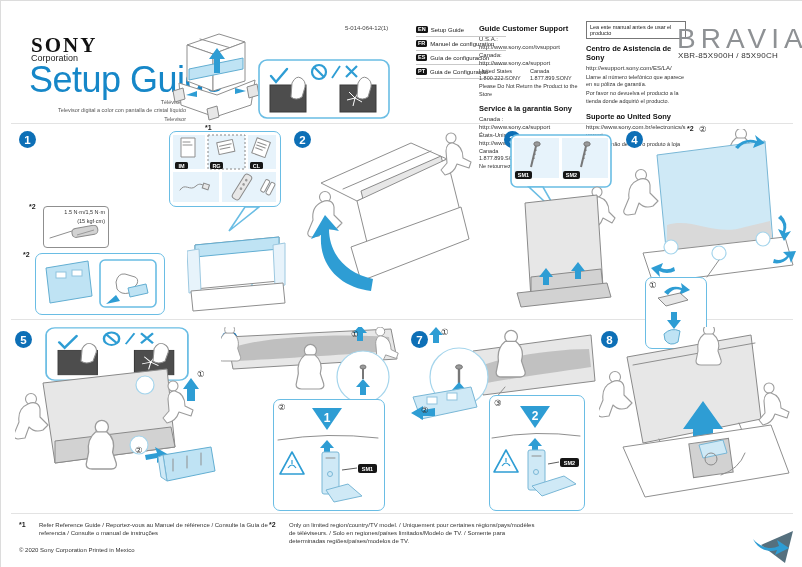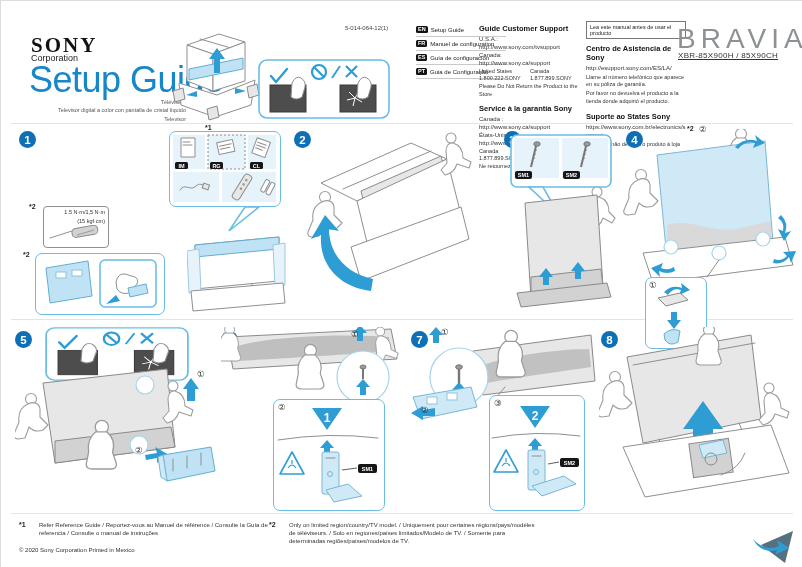--- a/index.html
+++ b/index.html
@@ -16,21 +16,21 @@
   .langrow{display:flex;align-items:center;height:13px;border-bottom:1px solid #c9c9c9;width:90px;}
   .kbadge{display:inline-block;background:#141414;color:#fff;font-size:5.5px;font-weight:bold;padding:1px 2px;border-radius:1.5px;line-height:1;}
   .langlbl{font-size:6px;color:#222;margin-left:3px;}
   .colhead{font-size:7.5px;font-weight:bold;color:#111;margin:3px 0 2px;}
   .tiny{font-size:6px;color:#333;line-height:1.35;}
   .tiny2{font-size:5.5px;color:#333;line-height:1.3;}
   .phones{display:flex;font-size:5.5px;color:#333;margin-top:1px;}
   .phones div{width:50%;}
   .notice{border:1px solid #777;padding:2px 3px;font-size:5.5px;color:#222;display:inline-block;}
   .bravia{font-size:28px;color:#8e9194;letter-spacing:5px;}
-  .model{font-size:8px;color:#333;letter-spacing:0.3px;text-decoration:underline;}
+  .model{font-size:8px;color:#333;letter-spacing:0.3px;}
   
   .stepnum{position:absolute;width:17px;height:17px;border-radius:50%;background:#0d6fb6;color:#fff;
            font-size:11.5px;font-weight:bold;display:flex;align-items:center;justify-content:center;}
   .callout{position:absolute;border:1.6px solid #6abde4;border-radius:7px;background:#fff;box-sizing:border-box;}
   .circ{position:absolute;font-size:8.5px;color:#333;}
   .ref{position:absolute;font-size:7px;color:#222;font-weight:bold;}
   .torque{position:absolute;border:1px solid #8f8f8f;border-radius:4px;background:#fff;box-sizing:border-box;}
   .torque .tq{font-size:5.5px;color:#333;text-align:right;padding:2px 3px 0 0;line-height:1.25;}
   
   .fn{font-size:6px;color:#333;line-height:1.35;}
@@ -157,21 +157,21 @@
     </div>
     <div class="tiny2" style="margin-top:2px">Ne retournez pas le produit au magasin.</div>
   </div>
 
   <div class="abs" style="left:585px;top:20px;width:100px">
     <div class="notice">Lea este manual antes de usar el producto</div>
     <div class="colhead" style="margin-top:5px">Centro de Asistencia de Sony</div>
     <div class="tiny">http://esupport.sony.com/ES/LA/</div>
     <div class="tiny2" style="margin-top:2px">Llame al número telefónico que aparece en su póliza de garantía.</div>
     <div class="tiny2" style="margin-top:2px">Por favor no devuelva el producto a la tienda donde adquirió el producto.</div>
-    <div class="colhead" style="margin-top:7px">Suporte ao States Sony</div>
+    <div class="colhead" style="margin-top:7px">Suporte ao United Sony</div>
     <div class="tiny" style="word-break:break-all">https://www.sony.com.br/electronics/support</div>
     <div class="tiny2" style="margin-top:2px">Por favor, não devolva o produto à loja</div>
   </div>
 
   <div class="abs bravia" style="left:676px;top:22px">BRAVIA</div>
   <div class="abs model" style="left:677px;top:50px">XBR-85X900H / 85X90CH</div>
 
   <div class="stepnum" style="left:18px;top:130px">1</div>
   <div class="stepnum" style="left:293px;top:130px">2</div>
   <div class="stepnum" style="left:503px;top:130px">3</div>

